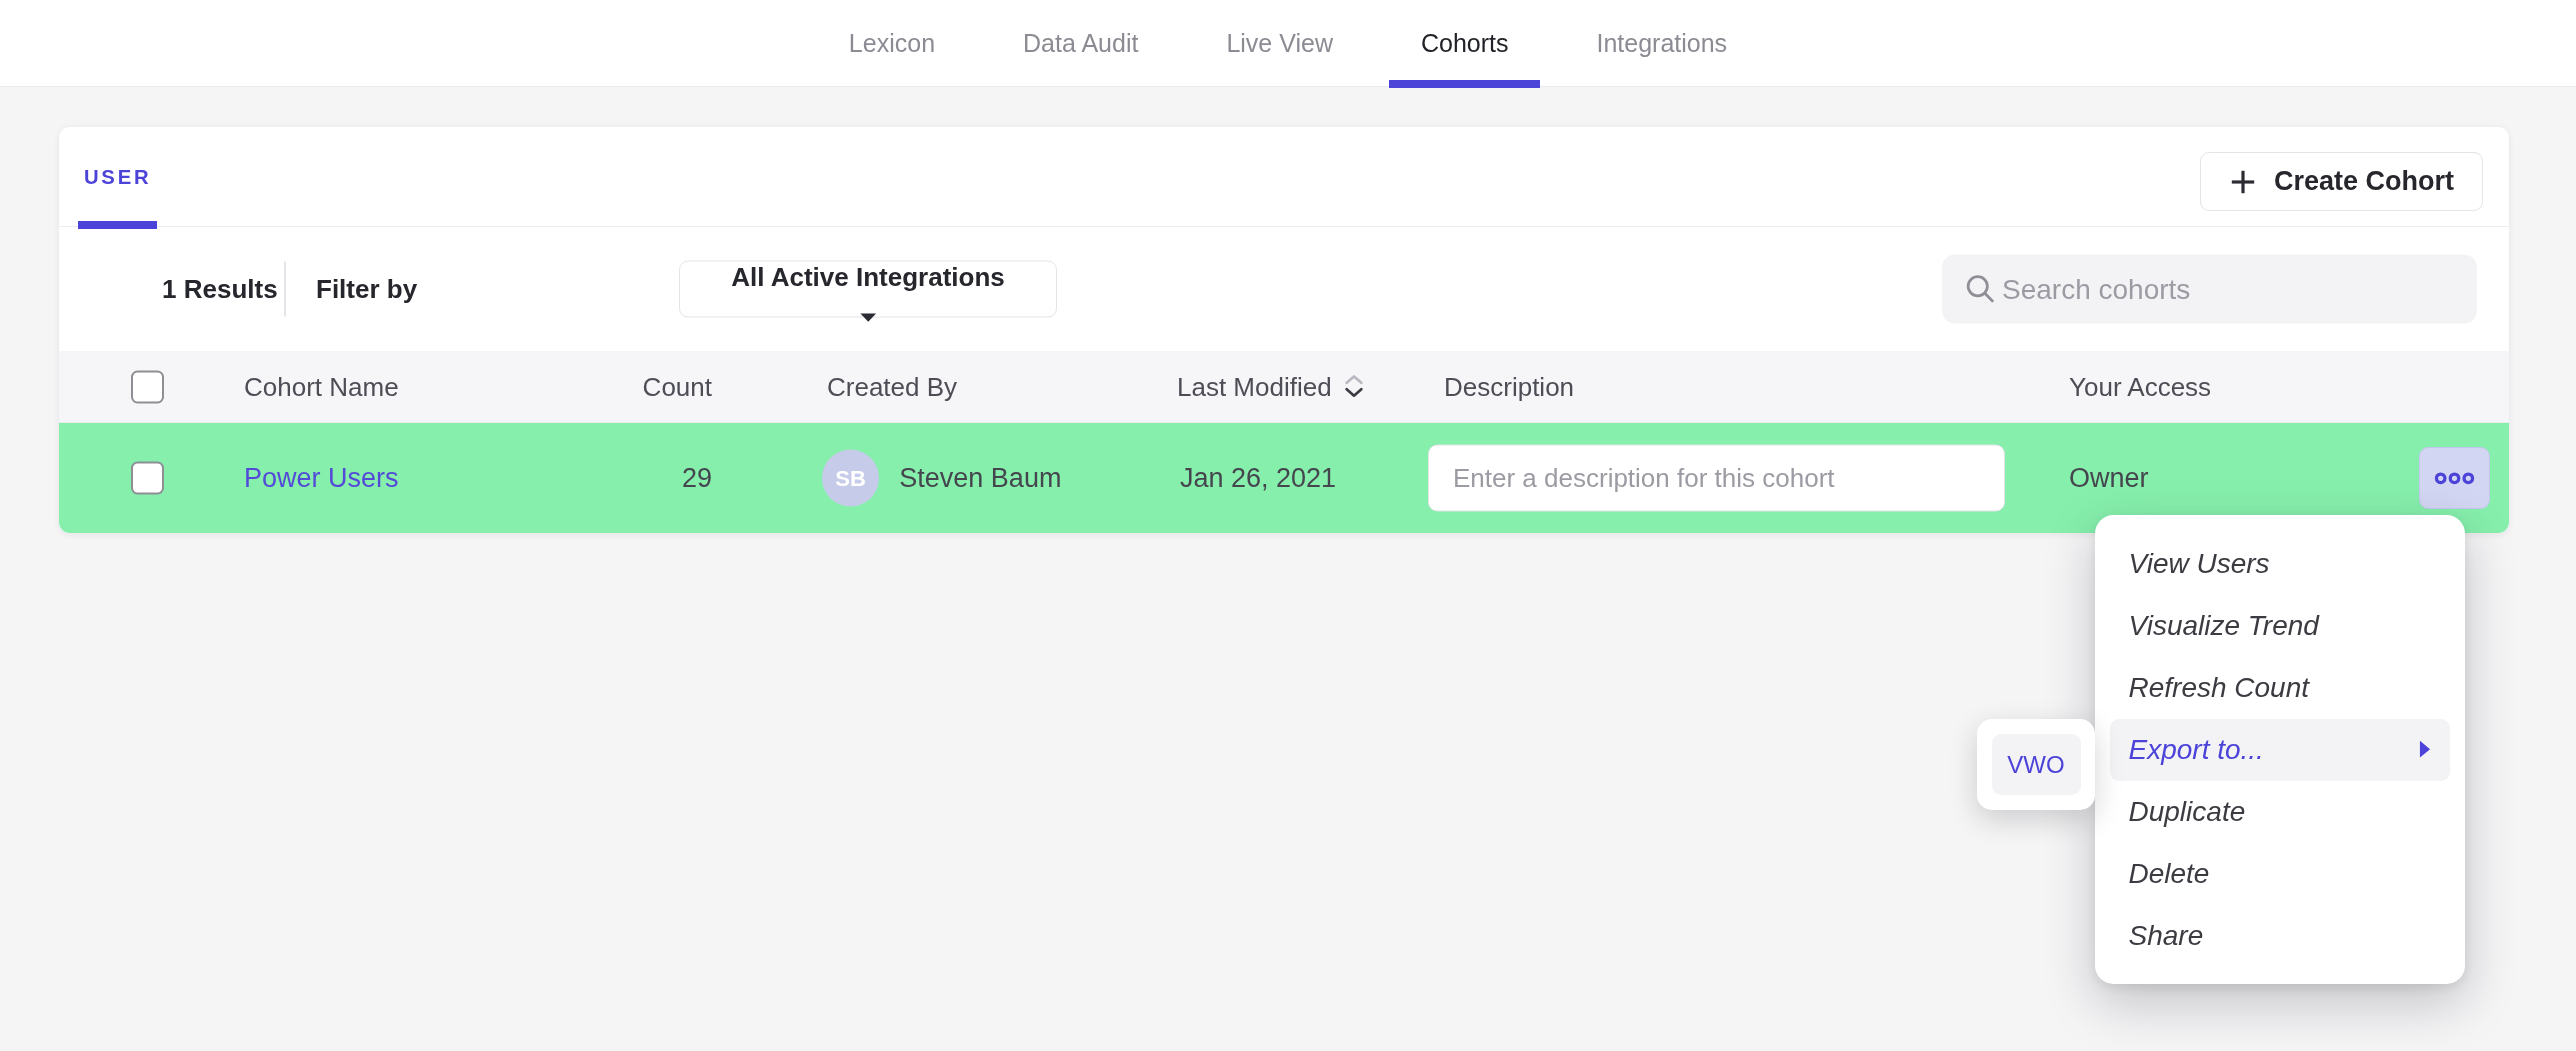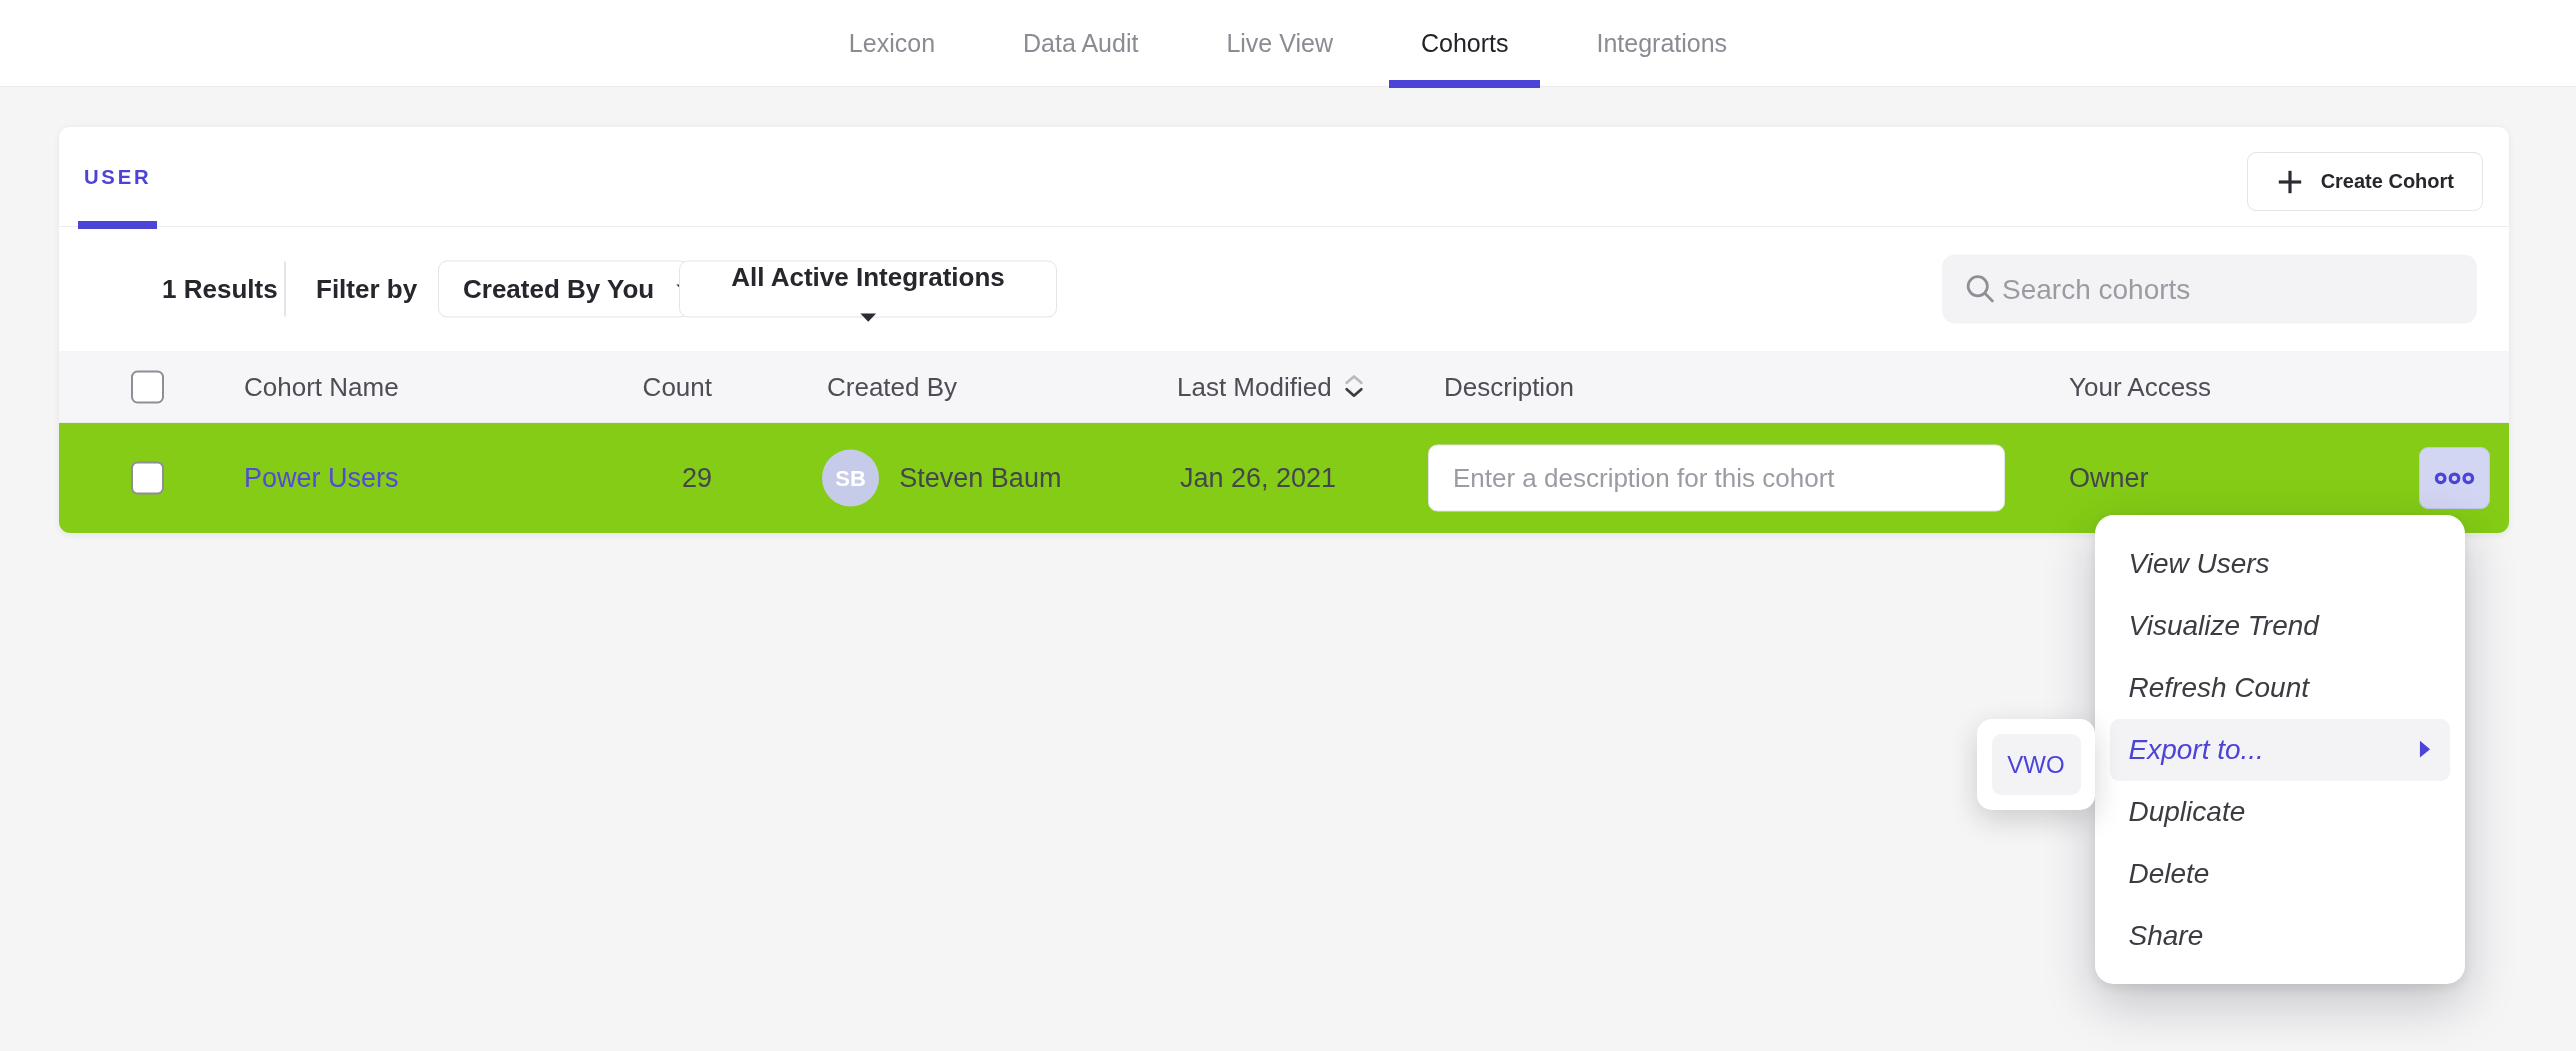--- a/index.html
+++ b/index.html
@@ -51,21 +51,21 @@
     cursor:pointer;
   }
   .user-tab::after {
     content:""; position:absolute; left:0; right:0; bottom:-1.8px;
     height:7.4px; background:#4c43d9;
   }
   .create-btn {
     position:absolute; right:26px; top:25px; height:59px; padding:0 28px;
     display:flex; align-items:center; gap:16.6px;
     background:#ffffff; border:1.8px solid #e3e3e8; border-radius:9.2px;
-    font-size:20px; font-weight:600; color:#26262d; cursor:pointer;
+    font-size:27px; font-weight:600; color:#26262d; cursor:pointer;
   }
 
   
   .filter-bar { position:absolute; top:100px; left:0; right:0; height:124px; }
   .filter-bar > * { position:absolute; top:50%; transform:translateY(-50%); }
   .results-count { left:103px; font-size:26px; font-weight:700; color:#26262d; }
   .v-divider { left:225px; width:1.8px; height:55px; background:#e5e5e9; }
   .filter-by { left:257px; font-size:26px; font-weight:700; color:#26262d; }
   .dropdown {
     height:57px; display:flex; align-items:center; justify-content:space-between;
@@ -104,21 +104,21 @@
   .col-access { left:1980px; }
 
   .checkbox {
     width:33px; height:33px; background:#fff;
     border:2.8px solid #8e8e95; border-radius:6.5px; cursor:pointer;
   }
 
   
   .table-row {
     position:absolute; top:296px; left:0; right:0; height:110px;
-    background:#84cc16; border-radius:0 0 11px 11px;
+    background:#86efac; border-radius:0 0 11px 11px;
     font-size:27px; color:#45454e;
   }
   .cohort-link { left:155px; color:#544ad8; cursor:pointer; text-decoration:none; }
   .cell-avatar-name { left:733px; display:flex; align-items:center; gap:20.3px; }
   .avatar {
     width:57px; height:57px; border-radius:50%;
     display:flex; align-items:center; justify-content:center;
     font-size:22px; font-weight:700; color:#ffffff;
   }
   .cell-date { left:1091px; }
@@ -192,28 +192,20 @@
       </span>
       <span>Create Cohort</span>
     </button>
   </div>
 
   <div class="filter-bar">
     <div class="results-count">1 Results</div>
     <div class="v-divider"></div>
     <div class="filter-by">Filter by</div>
 
-    <div class="dropdown dd-created-by">
-      <span>Created By You</span>
-      <span>
-        <svg width="18.5" height="10.2" viewBox="0 0 20 11">
-            <path d="M1.5 1 L18.5 1 L10 10 Z" fill="#2b2b33"></path>
-          </svg>
-      </span>
-    </div>
 
     <div class="dropdown dd-integrations">
       <span>All Active Integrations</span>
       <span>
         <svg width="18.5" height="10.2" viewBox="0 0 20 11">
             <path d="M1.5 1 L18.5 1 L10 10 Z" fill="#2b2b33"></path>
           </svg>
       </span>
     </div>
 

